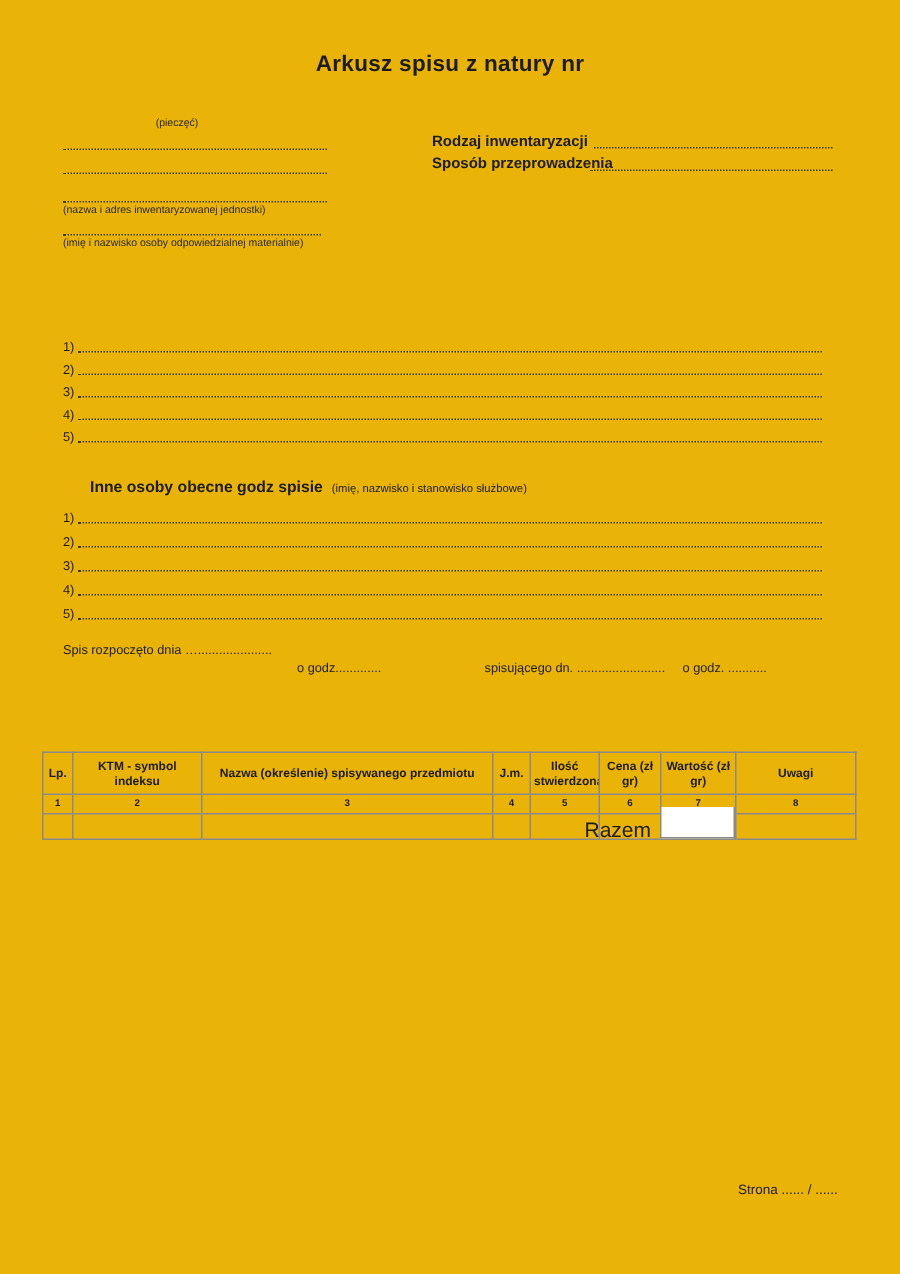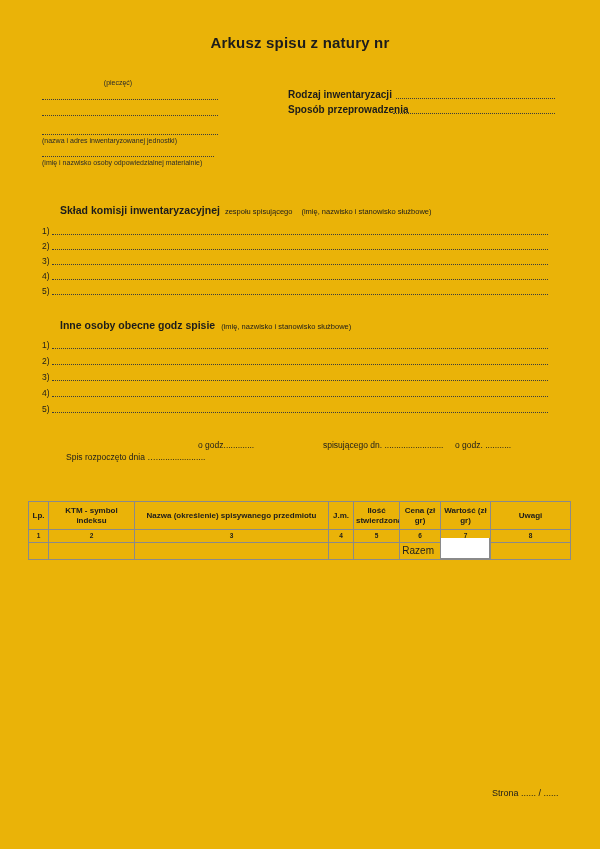--- a/index.html
+++ b/index.html
@@ -39,21 +39,21 @@
   }
   table.inv th,table.inv td{
     border:1px solid #8a8a8a;
     padding:0 2px;
     text-align:center;vertical-align:middle;
     overflow:hidden;
   }
   table.inv tr.hdr th{font-size:8px;font-weight:bold;height:27px;line-height:1.25;}
   table.inv tr.nums td{font-size:6.5px;font-weight:bold;height:12px;line-height:1;}
   table.inv tr.blank td{height:16px;}
-  .razem-label{font-size:10px;text-align:right;}
+  .razem-label{font-size:14px;text-align:right;}
   .razem-box{
     left:440px;top:538px;width:50px;height:21px;
     border:1px solid #8a8a8a;border-top:none;
     box-sizing:border-box;background:#fff;
   }
   .footer{font-size:9px;white-space:nowrap;}
 </style>
 </head>
 <body>
 
@@ -70,23 +70,20 @@
 
   <div class="abs dotline" style="top:156px;left:42px;width:172px;"></div>
   <div class="abs tiny" style="top:159px;left:42px;">(imię i nazwisko osoby odpowiedzialnej materialnie)</div>
 
   <div class="abs field-label" style="top:89px;left:288px;">Rodzaj inwentaryzacji</div>
   <div class="abs dotline" style="top:98px;left:396px;width:159px;"></div>
 
   <div class="abs field-label" style="top:104px;left:288px;">Sposób przeprowadzenia</div>
   <div class="abs dotline" style="top:113px;left:393px;width:162px;"></div>
 
-  <div class="abs section-heading" style="top:204px;left:60px;">
-    <span>Skład komisji inwentaryzacyjnej</span><span class="section-sub">zespołu spisującego</span><span class="section-note">(imię, nazwisko i stanowisko służbowe)</span>
-  </div>
 
   <div class="abs list-row" style="top:224px;">
     <span class="num">1)</span>
       <span class="dotfill"></span>
   </div>
   <div class="abs list-row" style="top:239px;">
     <span class="num">2)</span>
       <span class="dotfill"></span>
   </div>
   <div class="abs list-row" style="top:254px;">
@@ -120,21 +117,21 @@
   </div>
   <div class="abs list-row" style="top:386px;">
     <span class="num">4)</span>
       <span class="dotfill"></span>
   </div>
   <div class="abs list-row" style="top:402px;">
     <span class="num">5)</span>
       <span class="dotfill"></span>
   </div>
 
-  <div class="abs timing" style="top:452px;left:42px;margin-left:24px;">Spis rozpoczęto dnia ….....................</div>
+  <div class="abs timing" style="top:428px;left:42px;">Spis rozpoczęto dnia ….....................</div>
   <div class="abs timing" style="top:440px;left:198px;">o godz.............</div>
   <div class="abs timing" style="top:440px;left:323px;">spisującego dn. .........................</div>
   <div class="abs timing" style="top:440px;left:455px;">o godz. ...........</div>
 
   <table class="inv">
     <colgroup>
       <col style="width:20px">
         <col style="width:86px">
         <col style="width:194px">
         <col style="width:25px">

